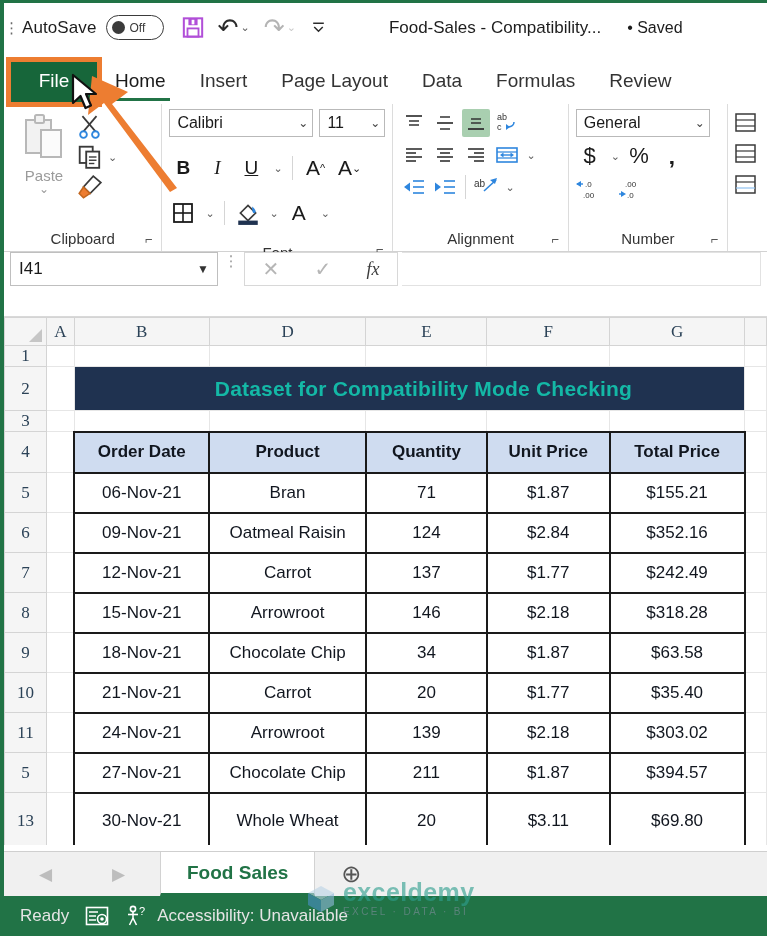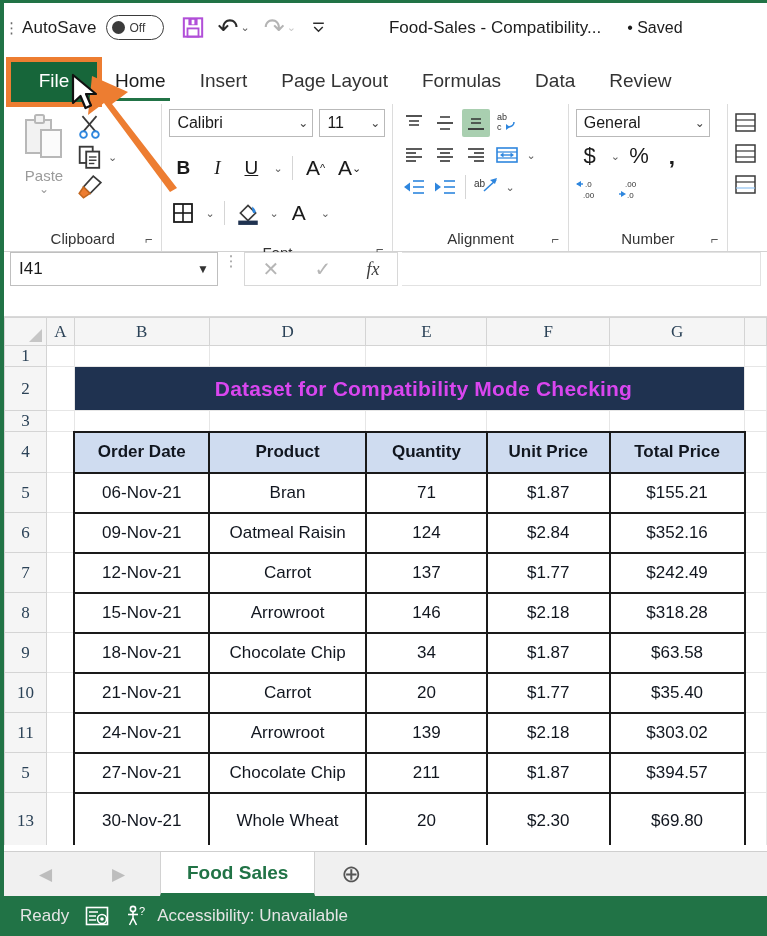--- a/index.html
+++ b/index.html
@@ -171,21 +171,21 @@
   .corner { width: 42px; height: 28px; background: #f5f5f5; border: 1px solid #d4d4d4; position: relative; }
   .corner::after {
     content: ""; position: absolute; right: 4px; bottom: 3px;
     border-left: 13px solid transparent; border-bottom: 13px solid #c6c6c6;
   }
   .rowhdr { width: 42px; }
   td.cell { border: 1px solid #e6e6e6; background: #ffffff; padding: 0; }
 
   
   .bannertext {
-    background: #1f3250; color: #d946ef; font-weight: bold;
+    background: #1f3250; color: #14b8a6; font-weight: bold;
     font-size: 21px; text-align: center; letter-spacing: .2px; padding-left: 28px;
   }
   .thcell {
     background: #cfdcf0; color: #11161f; font-weight: bold; font-size: 17px;
     text-align: center; border: 2px solid #1a1a1a;
   }
   .dcell {
     background: #ffffff; color: #11161f; font-size: 17px; text-align: center;
     border: 2px solid #1a1a1a;
   }
@@ -267,22 +267,22 @@
 
     <div class="doc-title">Food-Sales  -  Compatibility...</div>
     <div class="saved-state">• Saved</div>
   </div>
 
   <div class="tabstrip">
     <div class="tab-file">File</div>
     <div class="tab active">Home</div>
     <div class="tab">Insert</div>
     <div class="tab">Page Layout</div>
+    <div class="tab">Data</div>
     <div class="tab">Formulas</div>
-    <div class="tab">Data</div>
     <div class="tab">Review</div>
   </div>
 
   <div class="hl-box"></div>
   <svg class="anno-arrow" width="115" height="125" viewBox="0 0 115 125">
     <path d="M 108 122 L 42 33 L 26 45 L 30 6 L 66 22 L 50 34 L 115 118 Z" fill="#ED7D31"></path>
   </svg>
   <svg class="mouse-cursor" width="32" height="40" viewBox="0 0 32 40">
     <path d="M3 2 L3 30 L10.5 23 L15.5 35 L21 32.5 L16 21 L26 21 Z" fill="#ffffff" stroke="#111111" stroke-width="2.2" stroke-linejoin="round"></path>
   </svg>
@@ -718,21 +718,21 @@
         <td class="dcell">$1.87</td>
         <td class="dcell">$394.57</td>
         <td class="cell plain"></td>
       </tr>
       <tr style="height:57px">
         <td class="rowhdr">13</td>
         <td class="cell plain"></td>
         <td class="dcell">30-Nov-21</td>
         <td class="dcell">Whole Wheat</td>
         <td class="dcell">20</td>
-        <td class="dcell">$2.30</td>
+        <td class="dcell">$3.11</td>
         <td class="dcell">$69.80</td>
         <td class="cell plain"></td>
       </tr>
       <tr style="height:20px">
         <td class="rowhdr"></td>
         <td class="cell plain"></td>
         <td class="cell plain"></td>
         <td class="cell plain"></td>
         <td class="cell plain"></td>
         <td class="cell plain"></td>
@@ -772,14 +772,25 @@
         <line x1="8" y1="7" x2="8" y2="14" stroke="#ffffff" stroke-width="1.6"></line>
         <line x1="3" y1="9.5" x2="13" y2="9.5" stroke="#ffffff" stroke-width="1.6"></line>
         <line x1="8" y1="13" x2="4.5" y2="20" stroke="#ffffff" stroke-width="1.6"></line>
         <line x1="8" y1="13" x2="11.5" y2="20" stroke="#ffffff" stroke-width="1.6"></line>
         <text x="14" y="10" font-size="11" fill="#ffffff" font-family="Liberation Sans, sans-serif">?</text>
       </svg>
       <span>Accessibility: Unavailable</span>
     </div>
   </div>
 
+  <div class="watermark">
+    <svg width="34" height="32" viewBox="0 0 34 32">
+      <polygon points="4,10 17,3 30,10 17,17" fill="#bcd4e6"></polygon>
+      <polygon points="4,10 17,17 17,29 4,22" fill="#4a8fc4"></polygon>
+      <polygon points="30,10 17,17 17,29 30,22" fill="#8db7d8"></polygon>
+    </svg>
+    <div class="wm-text">
+      <span class="wm-main">exceldemy</span>
+      <span class="wm-sub">EXCEL · DATA · BI</span>
+    </div>
+  </div>
 
 </div>
 
 </body></html>

